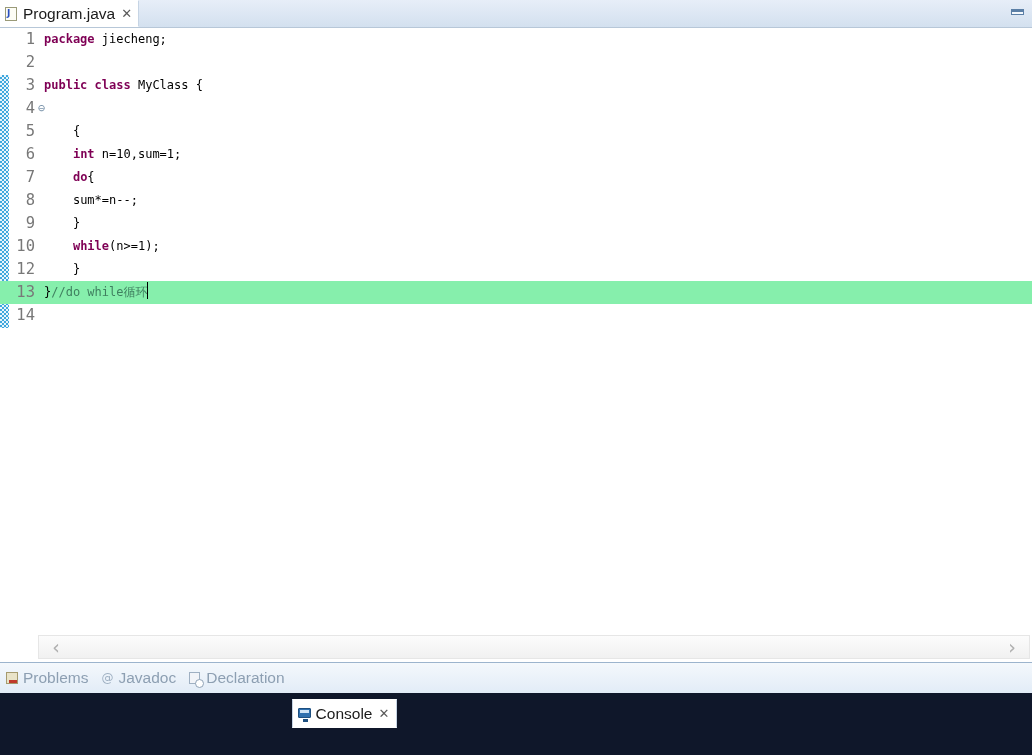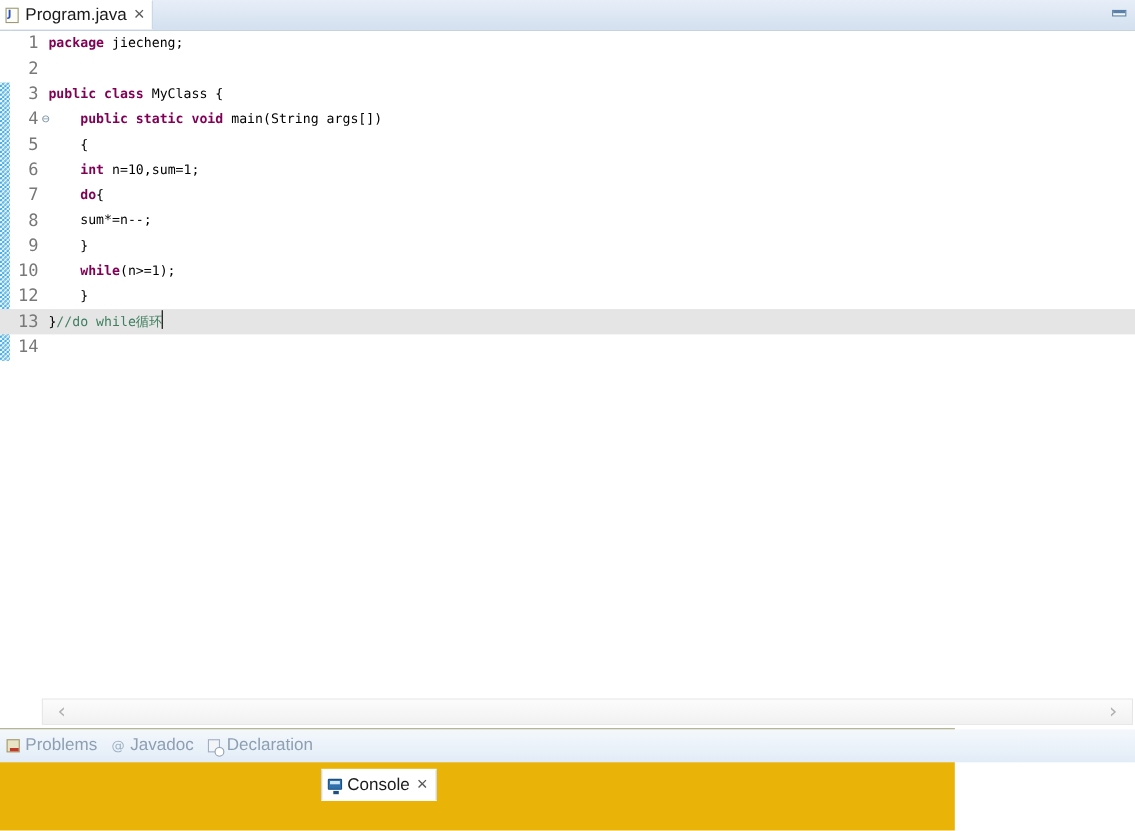--- a/index.html
+++ b/index.html
@@ -84,21 +84,21 @@
   .code-canvas {
     position: absolute; left: 0; top: 0; width: 1032px; height: 607px;
     font-family: "DejaVu Sans Mono", "Liberation Mono", monospace;
     font-size: 16px;
   }
   .code-row {
     position: relative; height: 23px; line-height: 23px;
     white-space: pre;
   }
   .code-row.current {
-    background: #e5e5e5;
+    background: #86efac;
   }
   .ln {
     position: absolute; left: 0; width: 35px; text-align: right;
     color: #787878; font-size: 15.5px;
     font-family: "DejaVu Sans Mono", "Liberation Mono", monospace;
   }
   .fold {
     position: absolute; left: 36px; top: 0; width: 11px;
     text-align: center; color: #7b94ab; font-size: 12px;
   }
@@ -132,22 +132,22 @@
     position: absolute; top: 1px; width: 28px; height: 24px;
     display: flex; align-items: center; justify-content: center;
     color: #b0b0b0; font-size: 19px; cursor: pointer;
     font-family: "DejaVu Sans", sans-serif;
   }
   .hscroll-arrow.left  { left: 42px; }
   .hscroll-arrow.right { right: 6px; }
 
   
   .bottom-panel {
-    position: absolute; left: 0; top: 662px; width: 868px; height: 93px;
-    background: #eab308;
+    position: absolute; left: 0; top: 662px; width: 1032px; height: 93px;
+    background: #0f172a;
     border-top: 1px solid #9cb4cd;
   }
   .bottom-tabs {
     position: absolute; left: 0; top: 0; width: 1032px; height: 30px;
     background: linear-gradient(to bottom, #f4f8fc 0%, #e2ecf7 100%);
   }
   .vtab {
     position: absolute; top: 0; height: 29px;
     display: flex; align-items: center; padding: 0 7px 0 4px;
   }
@@ -255,21 +255,21 @@
     </div>
 </div>
 
 <div class="editor-area">
   <div class="change-bar"></div>
   <div class="gutter-sep"></div>
   <div class="code-canvas" id="code-canvas">
       <div class="code-row"><span class="ln">1</span><span class="code-text"><span class="kw">package</span><span class="plain"> jiecheng;</span></span></div>
       <div class="code-row"><span class="ln">2</span><span class="code-text"></span></div>
       <div class="code-row"><span class="ln">3</span><span class="code-text"><span class="kw">public class</span><span class="plain"> MyClass {</span></span></div>
-      <div class="code-row"><span class="ln">4</span><span class="fold">⊖</span><span class="code-text"><span class="plain">    </span><span class="kw">public static void</span><span class="plain"> main(String args[])</span></span></div>
+      <div class="code-row"><span class="ln">4</span><span class="fold">⊖</span></div>
       <div class="code-row"><span class="ln">5</span><span class="code-text"><span class="plain">    </span><span class="plain">{</span></span></div>
       <div class="code-row"><span class="ln">6</span><span class="code-text"><span class="plain">    </span><span class="kw">int</span><span class="plain"> n=10,sum=1;</span></span></div>
       <div class="code-row"><span class="ln">7</span><span class="code-text"><span class="plain">    </span><span class="kw">do</span><span class="plain">{</span></span></div>
       <div class="code-row"><span class="ln">8</span><span class="code-text"><span class="plain">    </span><span class="plain">sum*=n--;</span></span></div>
       <div class="code-row"><span class="ln">9</span><span class="code-text"><span class="plain">    </span><span class="plain">}</span></span></div>
       <div class="code-row"><span class="ln">10</span><span class="code-text"><span class="plain">    </span><span class="kw">while</span><span class="plain">(n&gt;=1);</span></span></div>
       <div class="code-row"><span class="ln">12</span><span class="code-text"><span class="plain">    </span><span class="plain">}</span></span></div>
       <div class="code-row current"><span class="ln">13</span><span class="code-text"><span class="plain">}</span><span class="cmt">//do while循环</span><span class="caret"></span></span></div>
       <div class="code-row"><span class="ln">14</span><span class="code-text"></span></div>
     </div>

